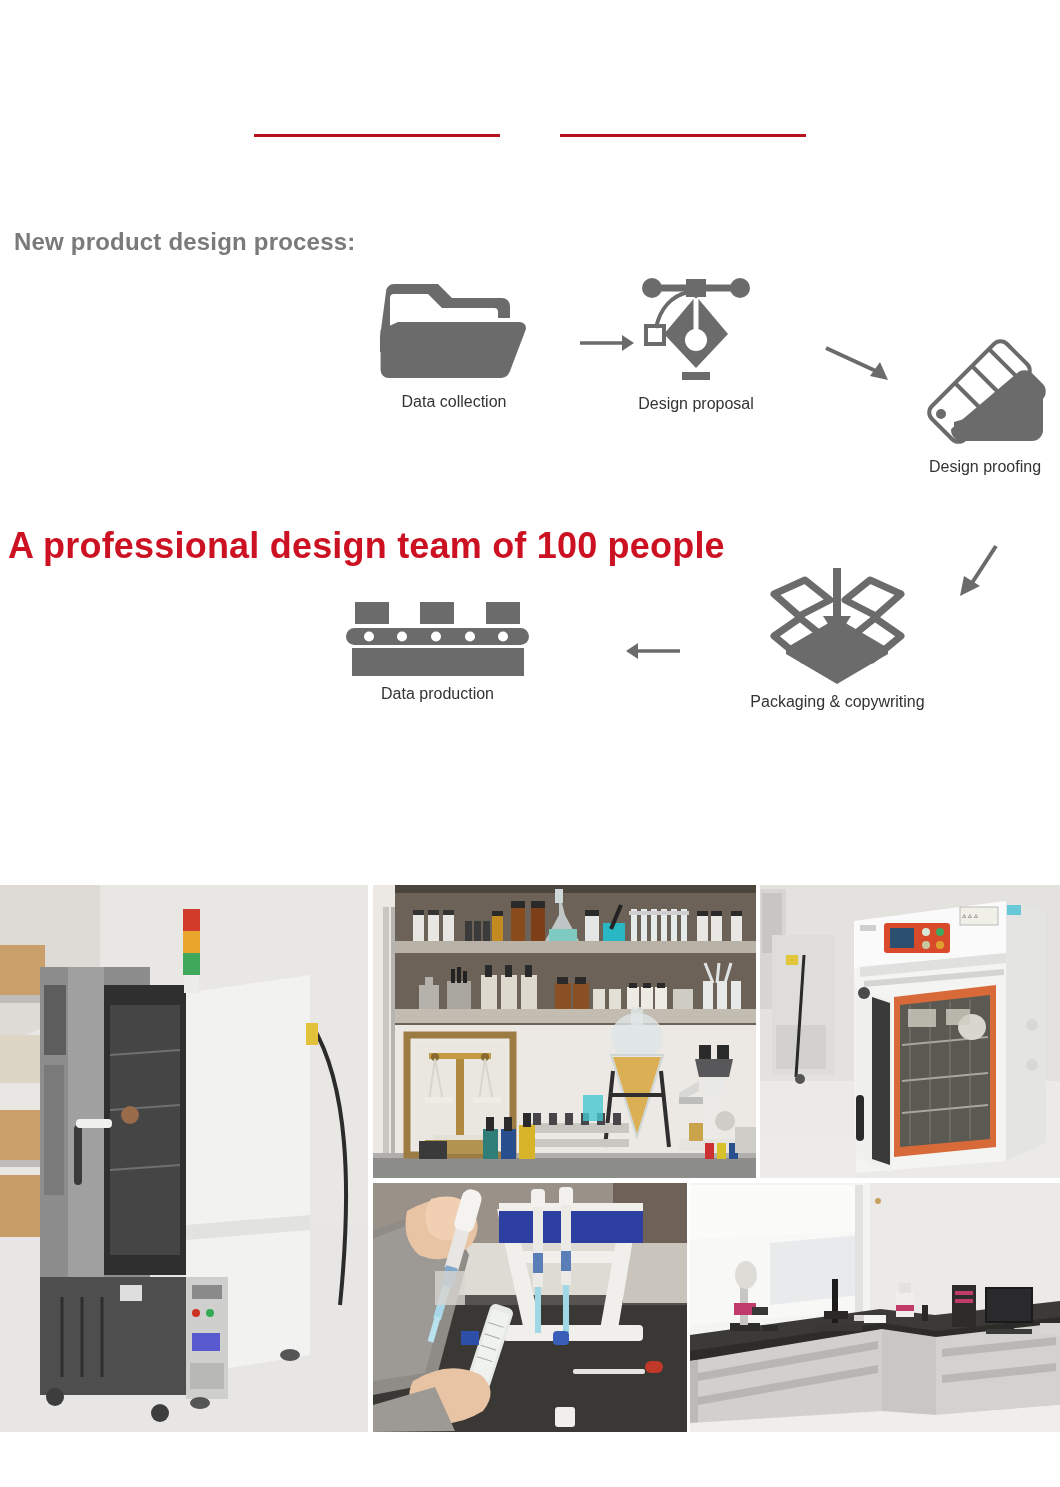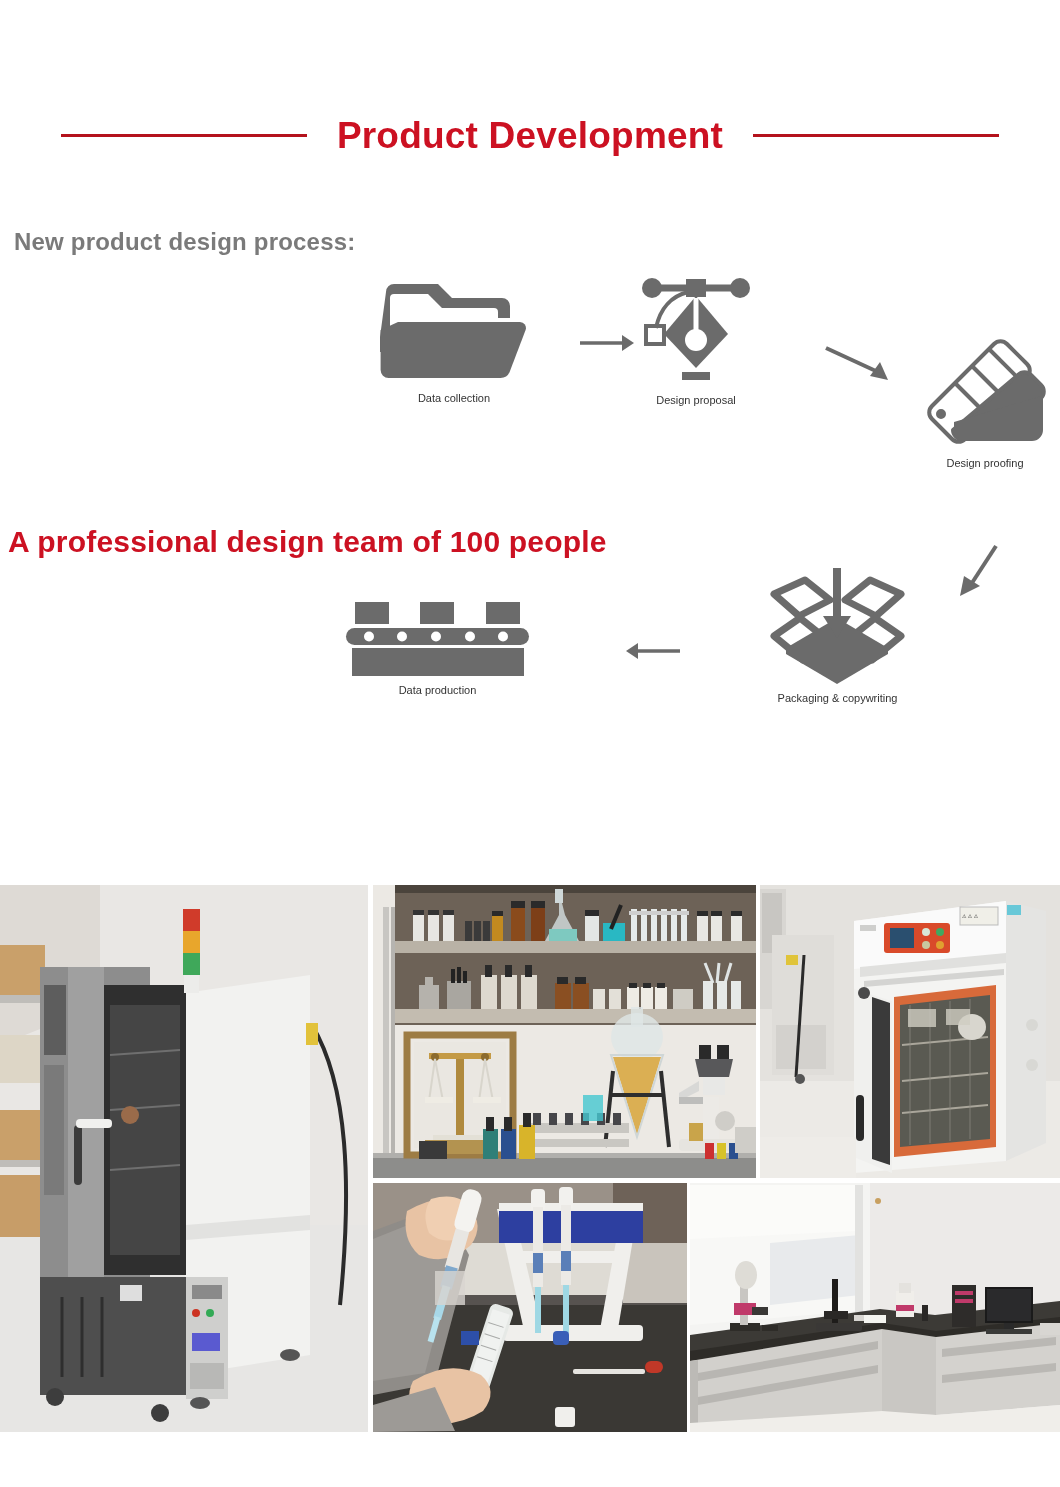--- a/index.html
+++ b/index.html
@@ -49,38 +49,38 @@
     top: 228px;
     font-size: 24px;
     font-weight: bold;
     color: #7a7a7a;
     letter-spacing: 0.2px;
   }
   .redline {
     position: absolute;
     left: 8px;
     top: 525px;
-    font-size: 30px;
+    font-size: 36px;
     font-weight: bold;
     color: #cc1122;
     letter-spacing: 0.2px;
   }
 
   
   .flow-step {
     position: absolute;
     text-align: center;
   }
   .flow-icon {
     display: flex;
     align-items: center;
     justify-content: center;
   }
   .flow-label {
-    font-size: 11px;
+    font-size: 16px;
     color: #333333;
     margin-top: 8px;
     white-space: nowrap;
     line-height: 1.2;
   }
   .flow-arrow {
     position: absolute;
   }
 
   
@@ -108,21 +108,20 @@
   #photo-pipette   { left: 373px; top: 298px; width: 314px; height: 249px; }
   #photo-labbench  { left: 690px; top: 298px; width: 370px; height: 249px; }
 
   .scene { position: absolute; inset: 0; }
 </style>
 </head>
 <body>
 
 <div class="header">
   <div class="rule rule-left"></div>
-  <div class="page-title">Product Development</div>
   <div class="rule rule-right"></div>
 </div>
 
 <div class="subheading">New product design process:</div>
 <div class="redline">A professional design team of 100 people</div>
 
 <div class="flow-step" id="step-data">
   <div class="flow-icon">
     <svg width="148" height="106" viewBox="0 0 148 106">
       <path fill="#6b6b6b" d="M6 14 a8 8 0 0 1 8-8 h44 l14 14 h50 a8 8 0 0 1 8 8 v12 h-12 v-6 a4 4 0 0 0 -4 -4 h-52 l-14 -14 h-34 a4 4 0 0 0 -4 4 v54 h-12 z"></path>

